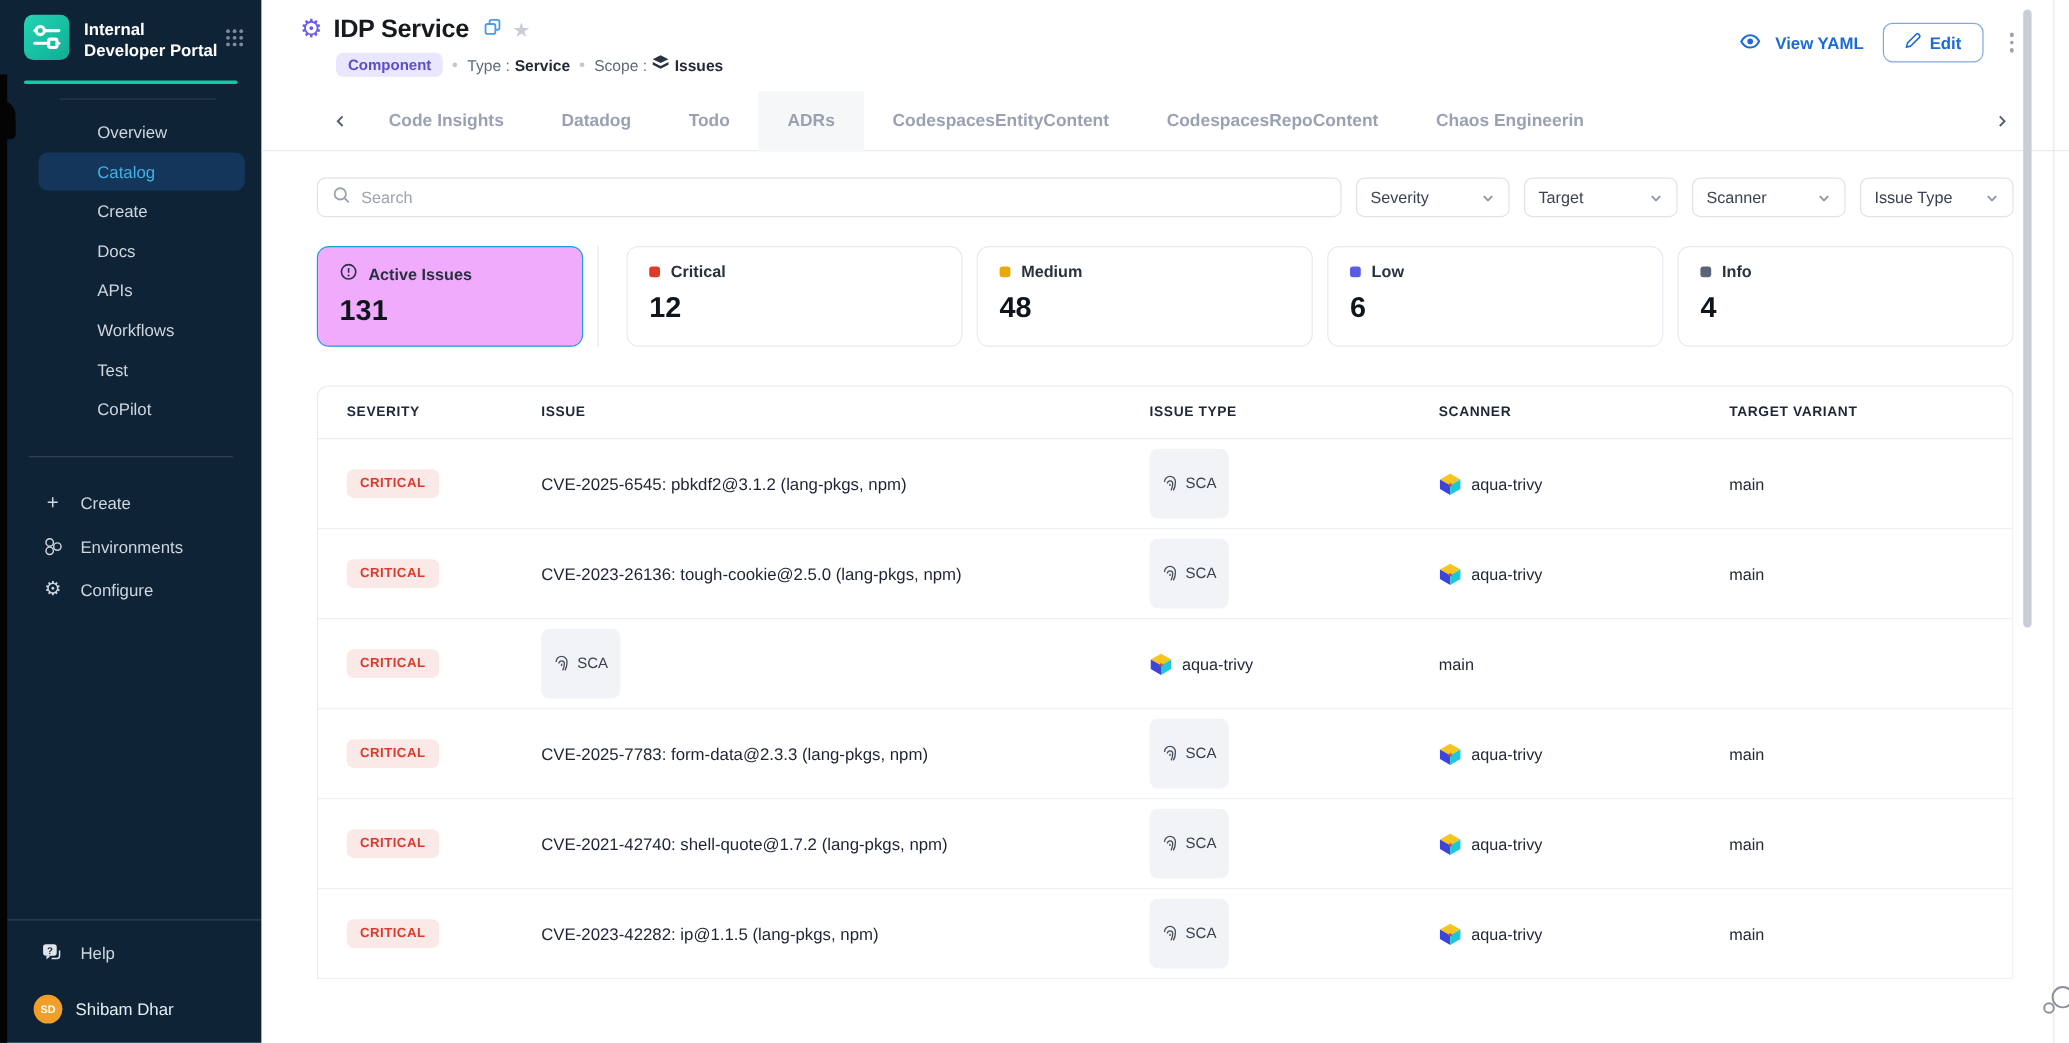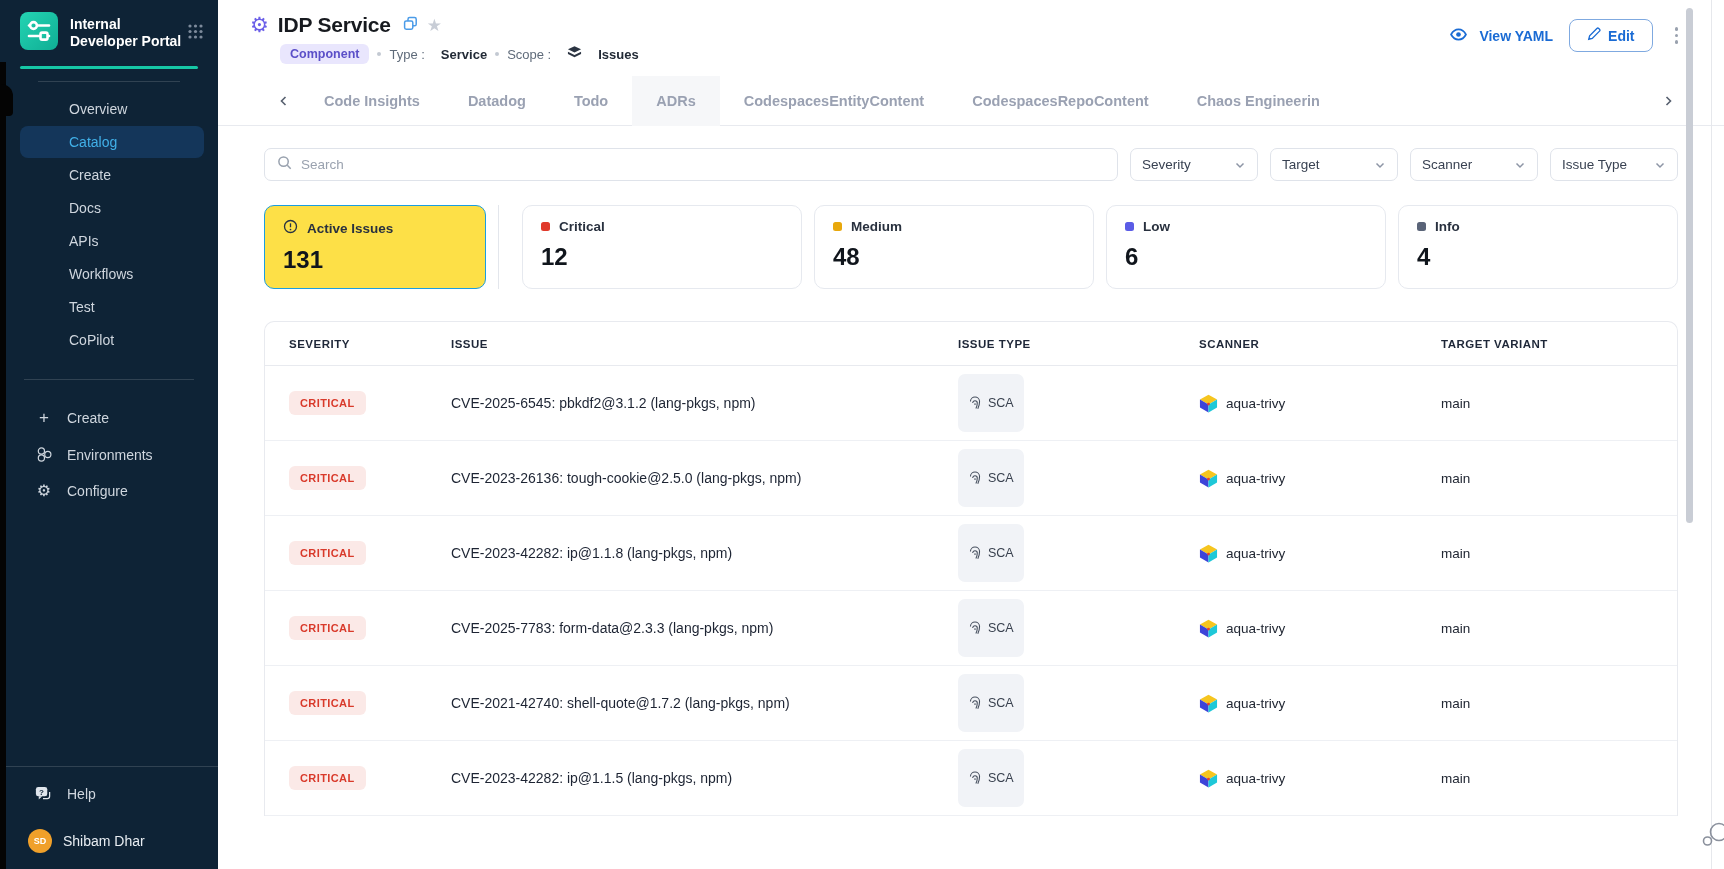--- a/index.html
+++ b/index.html
@@ -11,21 +11,21 @@
     background:#0e2336; color:#cfd6de; }
   .black-strip { position:absolute; left:0; top:62px; width:6px; height:807px; background:#040404; }
   .corner-wedge { position:absolute; left:0; top:84px; width:13px; height:32px; background:#040404;
     border-radius:0 12px 4px 0; }
   .brand-row { display:flex; align-items:center; padding:12px 14px 10px 20px; }
   .brand-name { flex:1; margin-left:12px; font-size:14px; font-weight:bold; color:#fff; line-height:1.25; }
   .grid-icon { margin-left:4px; }
   .brand-underline { height:3px; background:#16c7a6; margin:2px 20px 0 20px; border-radius:2px; }
   .side-divider { border-top:1px solid rgba(255,255,255,.14); margin:0 38px; }
   .side-divider.full { margin:0 24px; }
-  .nav { margin-top:12px; }
+  .nav { margin-top:12px;padding-left:12px; }
   .nav-item { font-size:14px; color:#cfd6de; padding:8px 0 8px 69px; margin:1px 0; cursor:pointer; }
   .nav-item.active { background:#14365a; color:#41b0e8; border-radius:8px;
     margin:1px 14px 1px 20px; padding-left:49px; }
   .side-actions { margin-top:20px; }
   .action-item { display:flex; align-items:center; font-size:14px; color:#cfd6de;
     padding:10px 0 10px 34px; }
   .action-item .ic { width:20px; display:inline-flex; justify-content:center; margin-right:13px; }
   .plus-glyph { color:#cfd6de; font-size:17px; line-height:14px; }
   .gear-glyph { color:#cfd6de; font-size:16px; line-height:14px; }
   .side-footer { position:absolute; left:0; bottom:0; width:100%; }
@@ -43,21 +43,21 @@
   .title-block { flex:1; }
   .title-line { display:flex; align-items:center; gap:9px; }
   .entity-gear { font-size:21px; color:#6b5fe8; line-height:22px; }
   .page-title { font-size:21px; font-weight:bold; color:#171a1f; letter-spacing:-.2px; }
   .star-glyph { color:#c8cdd6; font-size:17px; }
   .badge-line { display:flex; align-items:center; gap:8px; margin:7px 0 0 30px; font-size:13px; color:#5f6b7a; }
   .kind-badge { background:#e9e6fd; color:#5b4fc8; font-size:12.5px; font-weight:bold;
     padding:3px 10px; border-radius:6px; }
   .dot-sep { width:4px; height:4px; border-radius:50%; background:#c3c9d2; }
   .meta-strong { color:#222a36; font-weight:bold; }
-  .meta-pair { display:flex; align-items:center; gap:16px; }
+  .meta-pair { display:flex; align-items:center; gap:4px; }
   .header-actions { display:flex; align-items:center; gap:16px; padding-top:6px; }
   .view-yaml { display:flex; align-items:center; gap:12px; color:#1a6bd4; font-size:14px;
     font-weight:bold; cursor:pointer; }
   .edit-btn { display:flex; align-items:center; gap:7px; color:#1a6bd4; font-size:14px; font-weight:bold;
     border:1px solid #7fa9e0; border-radius:8px; padding:7px 17px; background:#fff; cursor:pointer; }
   .kebab { display:flex; flex-direction:column; gap:3px; padding:4px 6px; cursor:pointer; }
   .kebab i { width:3.5px; height:3.5px; border-radius:50%; background:#99a1ae; }
 
   .tabbar { display:flex; align-items:center; margin-top:12px; height:50px;
     border-bottom:1px solid #e8eaef; padding:0 40px 0 50px; }
@@ -80,21 +80,21 @@
     border-radius:7px; height:33px; padding:0 12px; background:#fff; }
   .search-box input { border:none; outline:none; flex:1; font-size:13.5px; color:#2b3342;
     font-family:"Liberation Sans", sans-serif; background:transparent; }
   .search-box input::placeholder { color:#9aa2af; }
   .filter-select { width:128px; margin-left:12px; display:flex; align-items:center; justify-content:space-between;
     border:1px solid #dfe3ea; border-radius:7px; height:33px; padding:0 11px; font-size:13.5px;
     color:#394252; background:#fff; cursor:pointer; white-space:nowrap; }
 
   .stats-row { display:flex; align-items:stretch; margin:24px 46px 0; height:84px; }
   .stat-card { background:#fff; border:1px solid #e6e9ef; border-radius:10px; padding:13px 18px 10px; }
-  .stat-card.active-issues { width:222px; background:#fde047; border:1.5px solid #1b9de0; }
+  .stat-card.active-issues { width:222px; background:#f0abfc; border:1.5px solid #1b9de0; }
   .stat-label-row { display:flex; align-items:center; gap:9px; font-size:13.5px; font-weight:bold; color:#29313f; }
   .sev-dot { width:9px; height:9px; border-radius:2.5px; }
   .stat-value { font-size:24px; font-weight:bold; color:#10151c; margin-top:9px; }
   .stats-divider { width:1px; background:#e3e6ec; margin:0 11px 0 12px; }
   .stat-card.sev { flex:1; margin-left:12px; }
   .stat-card.sev:first-of-type { margin-left:11px; }
 
   .table-card { margin:32px 46px 0; border:1px solid #e8eaef; border-bottom:none;
     border-radius:10px 10px 0 0; overflow:hidden; }
   .tgrid { display:grid; grid-template-columns:162px 507px 241px 242px auto; align-items:center;
@@ -425,21 +425,20 @@
         <polygon points="19,5.9 10,11 10,19.4 19,14.3" fill="#1ec8d8"></polygon>
         <circle cx="10" cy="10.6" r="1.5" fill="#e8402a"></circle>
       </svg>
       <span class="scanner-label">aqua-trivy</span>
     </span>
     <span class="target-cell">main</span>
   </div>
 
   <div class="tgrid trow">
     <span><span class="sev-pill">CRITICAL</span></span>
-    <span class="issue-text">CVE-2023-42282: ip@1.1.8 (lang-pkgs, npm)</span>
     <span><span class="type-chip">
       <svg width="14" height="14" viewBox="0 0 16 16" fill="none" stroke="#444d5c" stroke-width="1.25">
         <path d="M2.8 6.4a5.2 5.2 0 0110.4 0c0 3.2-.9 6-2 8.1"></path>
         <path d="M5.4 8a2.6 2.6 0 015.2 0c0 2.4-.6 4.6-1.6 6.4"></path>
         <path d="M8 8.2v2.2"></path>
       </svg>
       <span class="type-label">SCA</span>
     </span></span>
     <span class="scanner-cell">
       <svg width="19" height="19" viewBox="0 0 20 20">

